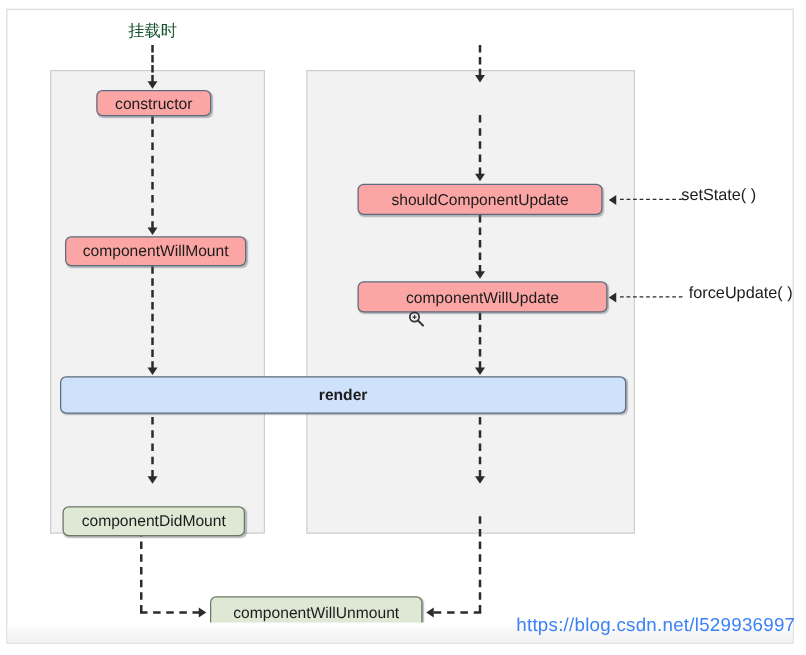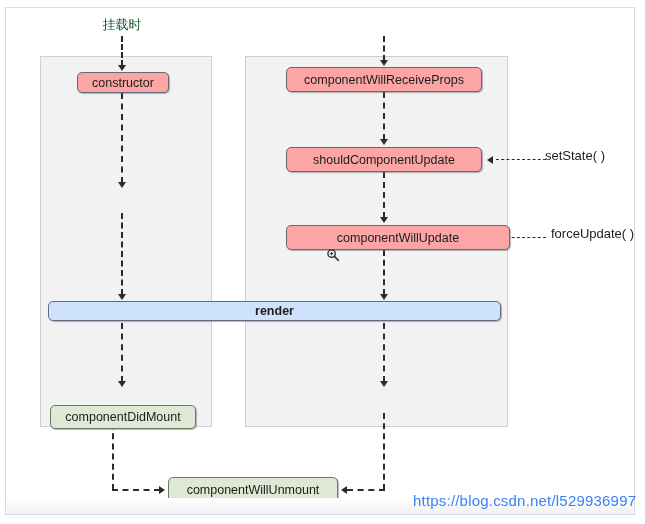--- a/index.html
+++ b/index.html
@@ -68,23 +68,23 @@
     background: #cfe2fb;
     border-color: #5f6b7c;
     font-weight: bold;
   }
 
   #n-constructor            { left: 77px;  top: 72px;  width: 92px;  height: 21px; }
   #n-componentWillMount     { left: 52px;  top: 189px; width: 145px; height: 24px; }
   #n-componentDidMount      { left: 50px;  top: 389px; width: 146px; height: 24px; margin-top: 16px; }
   #n-componentWillReceiveProps { left: 286px; top: 67px;  width: 196px; height: 25px; }
   #n-shouldComponentUpdate  { left: 286px; top: 147px; width: 196px; height: 25px; }
-  #n-componentWillUpdate    { left: 286px; top: 225px; width: 224px; height: 25px; }
+  #n-componentWillUpdate    { left: 286px; top: 225px; width: 200px; height: 25px; }
   #n-componentDidUpdate     { left: 305px; top: 389px; width: 158px; height: 24px; }
-  #n-render                 { left: 48px;  top: 301px; width: 453px; height: 20px; }
+  #n-render                 { left: 48px;  top: 301px; width: 453px; height: 30px; }
   #n-componentWillUnmount   { left: 168px; top: 477px; width: 170px; height: 26px; }
 
   
   .trigger-label {
     position: absolute;
     font-size: 13px;
     color: #1c1c1c;
     white-space: nowrap;
   }
   #t-setState    { left: 545px; top: 148px; }
@@ -208,24 +208,24 @@
   <div class="arrow-left" style="left:487px; top:156px;"></div>
 
   <div class="hline thin" style="left:496px; top:237px; width:50px;"></div>
   <div class="arrow-left" style="left:487px; top:234px;"></div>
 
   <div class="trigger-label" id="t-setState">setState( )</div>
   <div class="trigger-label" id="t-forceUpdate">forceUpdate( )</div>
 
   <div class="node blue" id="n-constructor">constructor</div>
 
+  <div class="node blue" id="n-componentWillMount">componentWillMount</div>
 
   <div class="node green" id="n-componentDidMount">componentDidMount</div>
 
-  <div class="node blue" id="n-componentWillReceiveProps">componentWillReceiveProps</div>
 
   <div class="node blue" id="n-shouldComponentUpdate">shouldComponentUpdate</div>
 
   <div class="node blue" id="n-componentWillUpdate">componentWillUpdate</div>
 
 
   <div class="node render-bar" id="n-render">render</div>
 
   <div class="node green" id="n-componentWillUnmount">componentWillUnmount</div>
 

